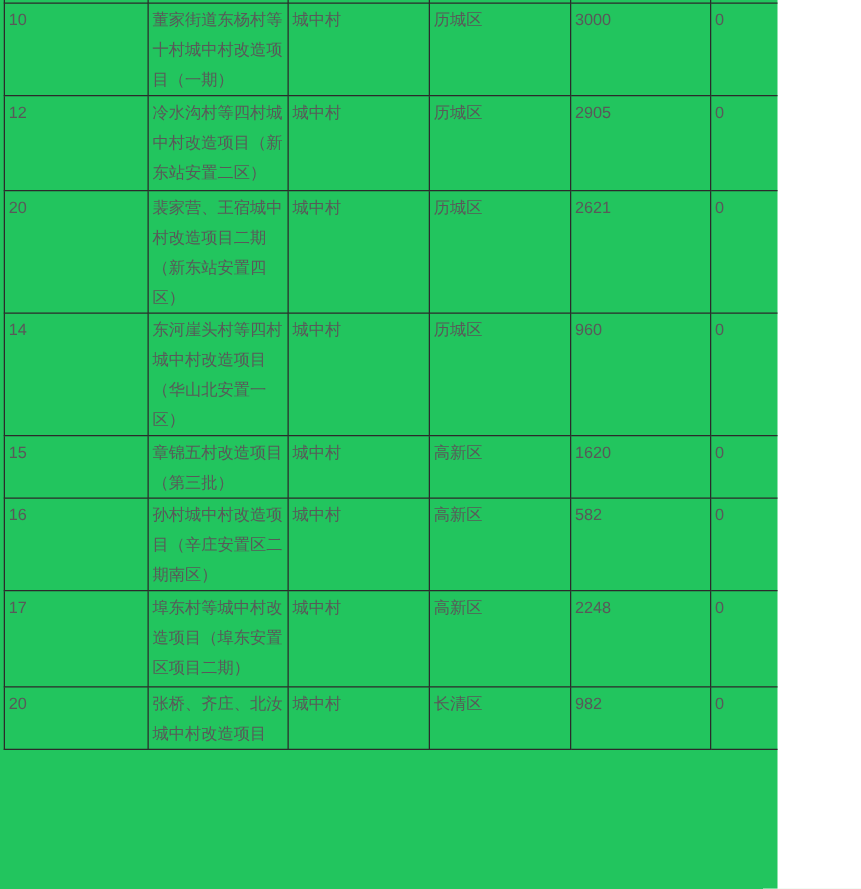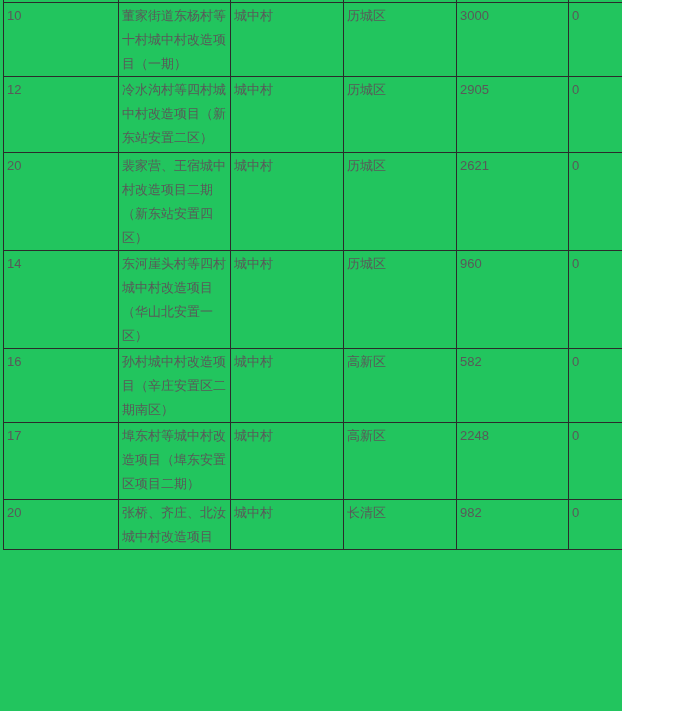--- a/index.html
+++ b/index.html
@@ -91,20 +91,28 @@
     <td>0</td>
   </tr>
         <tr style="height: 96px;">
     <td>14</td>
     <td>东河崖头村等四村城中村改造项目（华山北安置一区）</td>
     <td>城中村</td>
     <td>历城区</td>
     <td>960</td>
     <td>0</td>
   </tr>
+        <tr style="height: 45px;">
+    <td>15</td>
+    <td>章锦五村改造项目（第三批）</td>
+    <td>城中村</td>
+    <td>高新区</td>
+    <td>1620</td>
+    <td>0</td>
+  </tr>
         <tr style="height: 73px;">
     <td>16</td>
     <td>孙村城中村改造项目（辛庄安置区二期南区）</td>
     <td>城中村</td>
     <td>高新区</td>
     <td>582</td>
     <td>0</td>
   </tr>
         <tr style="height: 77px;">
     <td>17</td>

